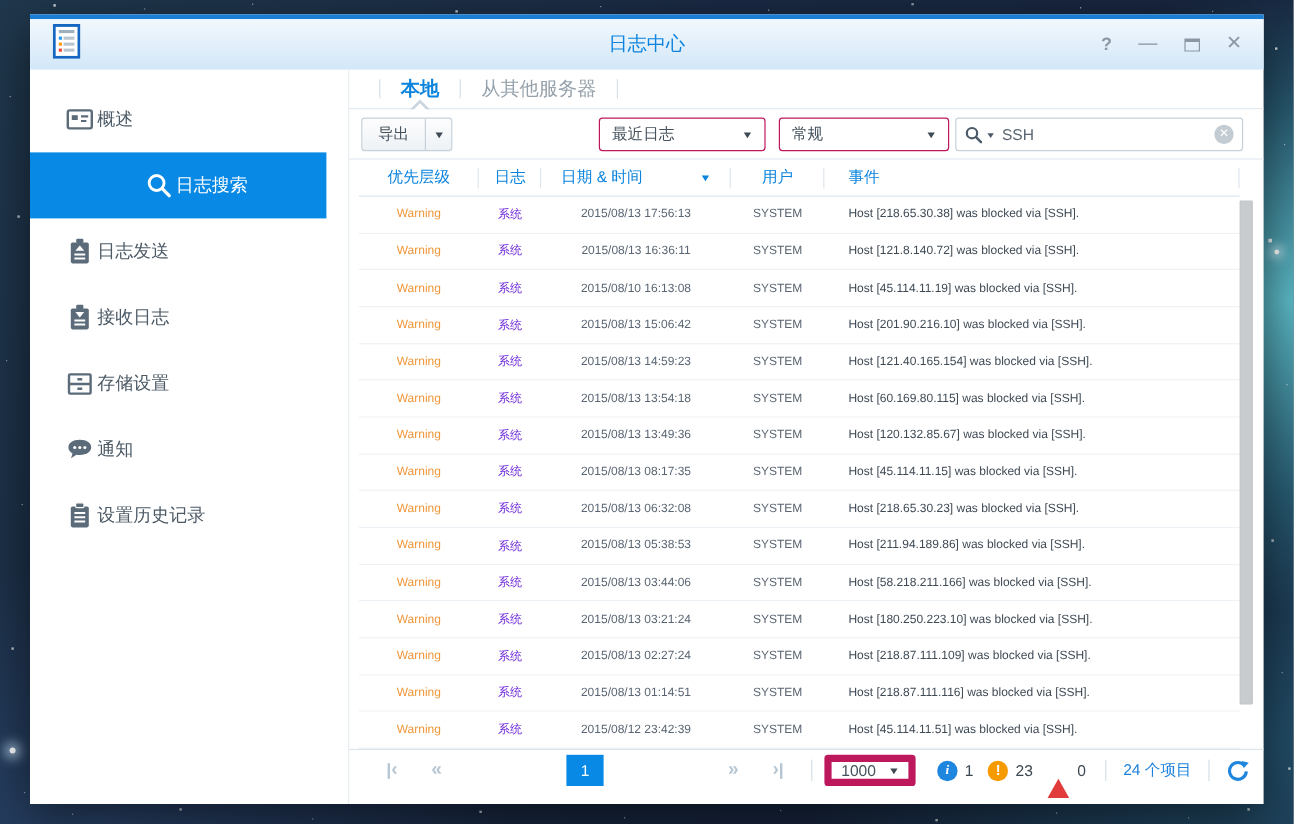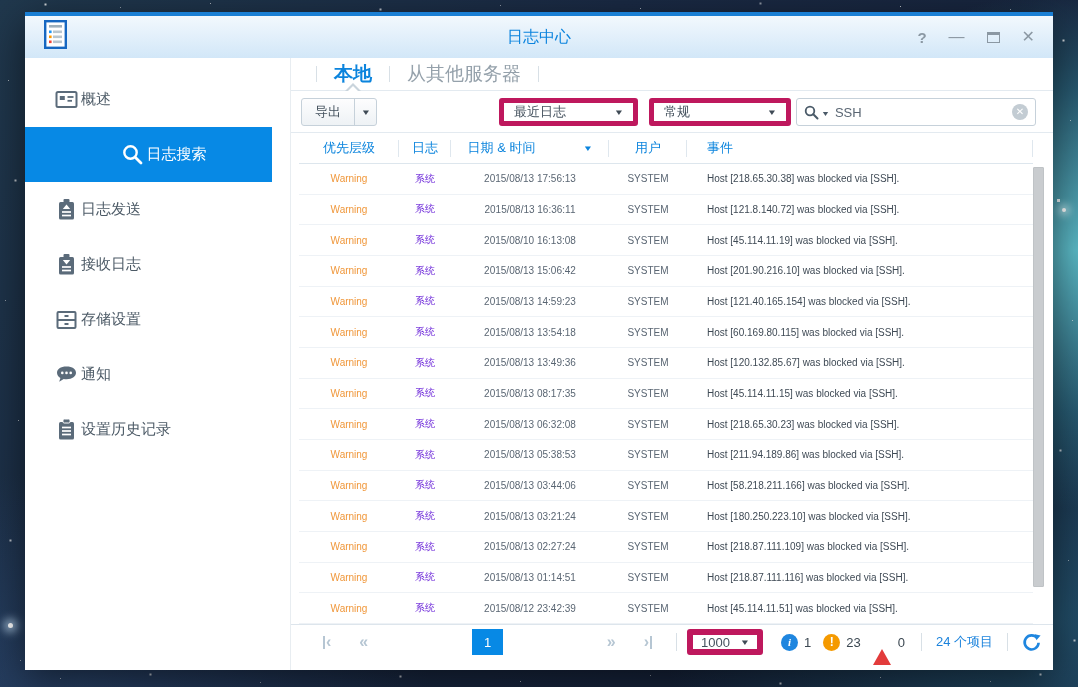--- a/index.html
+++ b/index.html
@@ -59,37 +59,37 @@
   .side-item .sicon { width:23px; height:23px; flex:none; color:#5b6b7a; }
   .side-item.active { background:#0789e5; color:#fff; margin-right:18px; padding-left:30px;justify-content:center; }
   .side-item.active .sicon { color:#fff; }
 
   
   .main { flex:1; min-width:0; display:flex; flex-direction:column; border-left:1px solid #e8edf1; position:relative; }
 
   .tabbar { height:33px; flex:none; display:flex; align-items:center; padding-left:25px;
     border-bottom:1px solid #e3eaf0; position:relative; }
   .tabsep { width:1px; height:16px; background:#d8e0e6; }
-  .tab { padding:0 17px; font-size:19px; color:#95a1ab; cursor:pointer; position:relative;
+  .tab { padding:0 17px; font-size:16px; color:#95a1ab; cursor:pointer; position:relative;
     height:100%; display:flex; align-items:center; }
   .tab.active { color:#0b84dd; font-weight:bold; }
   .notch { position:absolute; left:50%; margin-left:-8px; bottom:-1px; width:0; height:0;
     border:8px solid transparent; border-bottom:8px solid #c9d4dc; border-top:none; }
   .notch::after { content:""; position:absolute; left:-6px; top:2.5px; width:0; height:0;
     border:6px solid transparent; border-bottom:6px solid #fff; border-top:none; }
 
   .toolbar { height:42px; flex:none; position:relative; border-bottom:1px solid #e3eaf0; }
   .btn-split { position:absolute; left:10px; top:7px; height:28px; display:flex;
     border:1px solid #c6d1da; border-radius:3px; overflow:hidden;
     background:linear-gradient(#fdfdfe,#eef2f5); }
   .btn-main { padding:0 13px; display:flex; align-items:center; font-size:13px; color:#45525e; cursor:pointer; }
   .btn-arrow { width:22px; border-left:1px solid #c6d1da; display:flex; align-items:center;
     justify-content:center; cursor:pointer; }
   .caret { font-size:8px; color:#3f4a55; transform:scaleX(1.3); }
-  .dropdown { position:absolute; top:7px; height:28px; border:5px solid #be185d; border-radius:3px;
+  .dropdown { position:absolute; top:7px; height:28px; border:1px solid #be185d; border-radius:3px;
     background:#fff; display:flex; align-items:center; padding:0 10px; font-size:13px; color:#45525e; cursor:pointer; }
   .dropdown .dd-val { flex:1; }
   .dd-time { left:208px; width:139px; }
   .dd-level { left:358px; width:142px; }
   .searchbox { position:absolute; left:505px; top:7px; width:240px; height:28px;
     border:1px solid #c6d1da; border-radius:3px; background:#fff; display:flex; align-items:center; padding:0 7px; }
   .mag { width:15px; height:15px; flex:none; }
   .search-caret { font-size:7px; color:#4a5a68; margin:2px 6px 0 3px; transform:scaleX(1.3); }
   .searchbox input { border:none; outline:none; flex:1; font-size:13px; color:#5a6673;
     font-family:inherit; background:transparent; min-width:0; }

